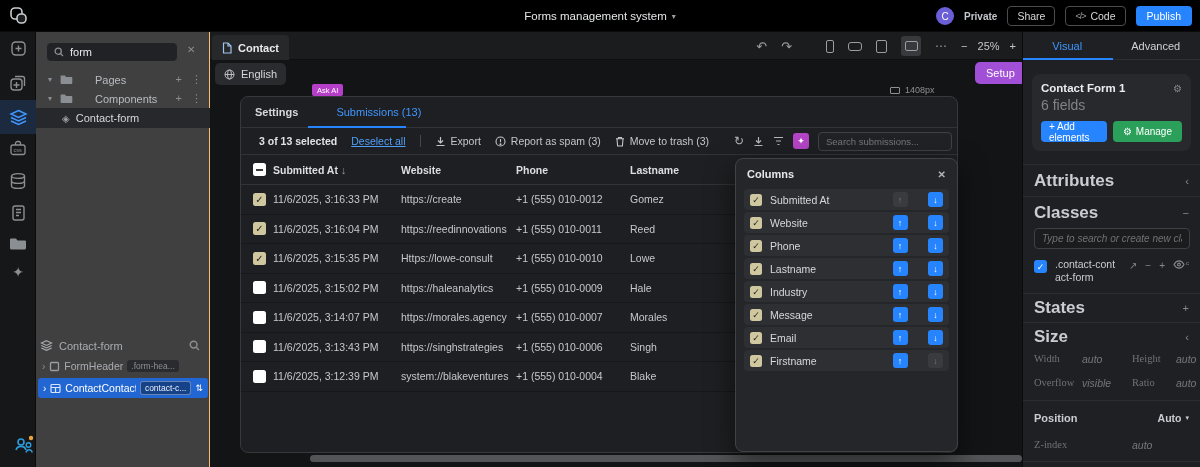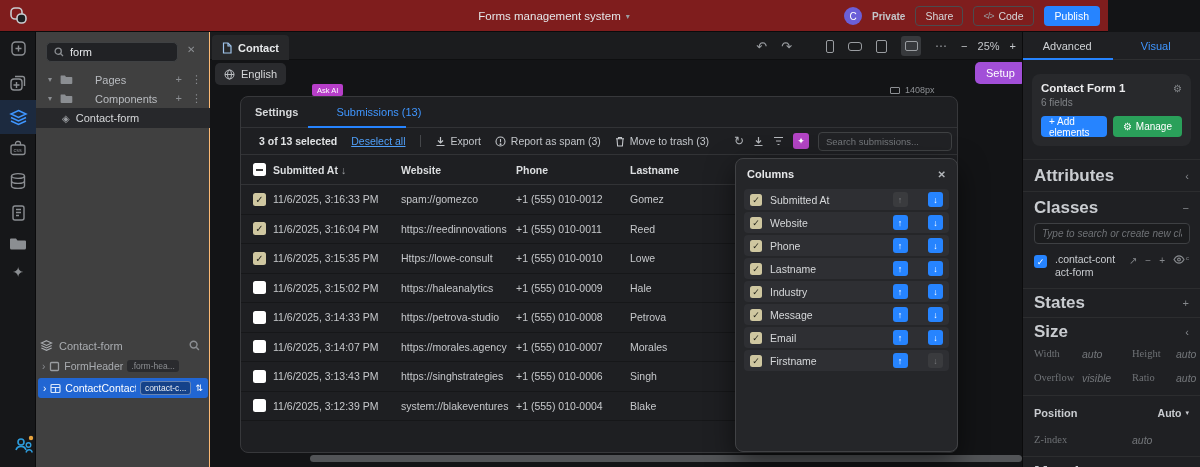--- a/index.html
+++ b/index.html
@@ -1,21 +1,21 @@
 <!DOCTYPE html>
 <html><head>
 <meta charset="utf-8">
 <style>
   * { margin:0; padding:0; box-sizing:border-box; }
   html,body { background:#0e0f10; }
   body { font-family:"Liberation Sans", sans-serif; }
   .app { position:relative; width:1200px; height:467px; background:#131416; overflow:hidden; color:#c9ccd0; }
 
   
-  .topbar { position:absolute; left:0; top:0; width:1108px; height:32px; background:#7f1d1d; border-bottom:1px solid #0b0b0c; z-index:20; }
+  .topbar { position:absolute; left:0; top:0; width:1200px; height:32px; background:#000000; border-bottom:1px solid #0b0b0c; z-index:20; }
   .logo { position:absolute; left:8px; top:5px; }
   .tb-title { position:absolute; left:0; right:0; top:0; height:32px; display:flex; align-items:center; justify-content:center; gap:5px; font-size:11.5px; color:#e4e6e8; }
   .tb-right { position:absolute; right:8px; top:0; height:32px; display:flex; align-items:center; gap:10px; }
   .avatar { width:18px; height:18px; border-radius:50%; background:#6b5fd8; color:#fff; font-size:10px; display:flex; align-items:center; justify-content:center; }
   .tb-private { font-size:10px; color:#c3c6ca; font-weight:bold; }
   .tb-btn { height:20px; padding:8px 9px; display:flex; align-items:center; gap:5px; font-size:10.5px; color:#d6d8da; border:1px solid #4a4c4f; border-radius:4px; background:transparent; }
   .tb-publish { height:20px; padding:0 11px; display:flex; align-items:center; font-size:10.5px; color:#fff; background:#2684ff; border-radius:4px;text-align:center; }
   .code-glyph { font-size:9px; color:#9a9da1; letter-spacing:-1px; }
 
   
@@ -107,21 +107,21 @@
   
   .right-panel { position:absolute; left:1022px; top:32px; width:178px; height:435px; background:#1f2023; border-left:1px solid #0b0b0c; z-index:12; }
   .rp-tabs { position:relative; height:28px; border-bottom:1px solid #2e2f31; display:flex; }
   .rp-tab { flex:1; display:flex; align-items:center; justify-content:center; font-size:11px; }
   .rp-tab.visual { color:#3f96ff; }
   .rp-tab.advanced { color:#cfd2d5; }
   .rp-underline { position:absolute; left:0; bottom:-1px; width:90px; height:2px; background:#2684ff; }
   .rp-card { margin:14px 9px 0 9px; background:#28292c; border-radius:8px; padding:8px 9px 9px 9px; }
   .rp-card-head { display:flex; align-items:center; }
   .rp-card-title { flex:1; font-size:11.5px; font-weight:bold; color:#ececee; }
-  .rp-card-sub { font-size:10px; color:#808387; margin-top:3px; }
+  .rp-card-sub { font-size:14px; color:#808387; margin-top:3px; }
   .rp-card-btns { display:flex; gap:6px; margin-top:8px; }
   .btn-add { height:21px; background:#2684ff; color:#fff; font-size:10px; border-radius:4px; display:flex; align-items:center; padding:0 8px; }
   .btn-manage { height:21px; background:#2aa05a; color:#fff; font-size:10px; border-radius:4px; display:flex; align-items:center; gap:4px; padding:0 10px; }
   .rp-div { height:1px; background:#2c2d2f; margin-top:13px; }
   .rp-row { display:flex; align-items:center; padding:0 11px; height:31px; }
   .rp-row .hl { flex:1; font-size:17px; font-weight:bold; color:#c9ccd0; }
   .rp-row .ctrl { color:#85888c; font-size:11px; }
   .cls-input { margin:0 11px; width:156px; height:21px; background:#1b1c1e; border:1px solid #3e4043; border-radius:4px; padding:0 7px; font-size:10px; color:#cfd2d5; outline:none; font-family:"Liberation Sans",sans-serif; }
   .cls-input::placeholder { color:#6f7276; font-style:italic; }
   .cls-row { display:flex; margin:9px 11px 0 11px; gap:8px; }
@@ -393,21 +393,21 @@
           <span style="font-weight:normal;color:#9a9da1;">↓</span>
         </span>
         <span>Website</span>
         <span>Phone</span>
         <span>Lastname</span>
       </div>
       <div>
           <div class="trow">
             <span class="cb checked">✓</span>
             <span>11/6/2025, 3:16:33 PM</span>
-            <span>spam://gomezco</span>
+            <span>https://create</span>
             <span>+1 (555) 010-0012</span>
             <span>Gomez</span>
           </div>
           <div class="trow">
             <span class="cb checked">✓</span>
             <span>11/6/2025, 3:16:04 PM</span>
             <span>https://reedinnovations</span>
             <span>+1 (555) 010-0011</span>
             <span>Reed</span>
           </div>
@@ -417,27 +417,20 @@
             <span>Https://lowe-consult</span>
             <span>+1 (555) 010-0010</span>
             <span>Lowe</span>
           </div>
           <div class="trow">
             <span class="cb unchecked"></span>
             <span>11/6/2025, 3:15:02 PM</span>
             <span>https://haleanalytics</span>
             <span>+1 (555) 010-0009</span>
             <span>Hale</span>
-          </div>
-          <div class="trow">
-            <span class="cb unchecked"></span>
-            <span>11/6/2025, 3:14:33 PM</span>
-            <span>https://petrova-studio</span>
-            <span>+1 (555) 010-0008</span>
-            <span>Petrova</span>
           </div>
           <div class="trow">
             <span class="cb unchecked"></span>
             <span>11/6/2025, 3:14:07 PM</span>
             <span>https://morales.agency</span>
             <span>+1 (555) 010-0007</span>
             <span>Morales</span>
           </div>
           <div class="trow">
             <span class="cb unchecked"></span>
@@ -473,22 +466,22 @@
           <div class="col-item"><span class="cb checked">✓</span><span class="cl">Email</span><span class="mv">↑</span>&nbsp;<span class="mv">↓</span></div>
           <div class="col-item"><span class="cb checked">✓</span><span class="cl">Firstname</span><span class="mv">↑</span>&nbsp;<span class="mv disabled">↓</span></div>
         </div>
     </div>
 
     <span class="hscroll"></span>
   </div>
 
   <aside class="right-panel">
     <div class="rp-tabs">
+      <span class="rp-tab visual">Visual</span>
       <span class="rp-tab advanced">Advanced</span>
-      <span class="rp-tab visual">Visual</span>
       <span class="rp-underline"></span>
     </div>
 
     <div class="rp-card">
       <div class="rp-card-head">
         <span class="rp-card-title">Contact Form 1</span>
         <span style="color:#85888c;font-size:10px;">⚙</span>
       </div>
       <div class="rp-card-sub">6 fields</div>
       <div class="rp-card-btns">

